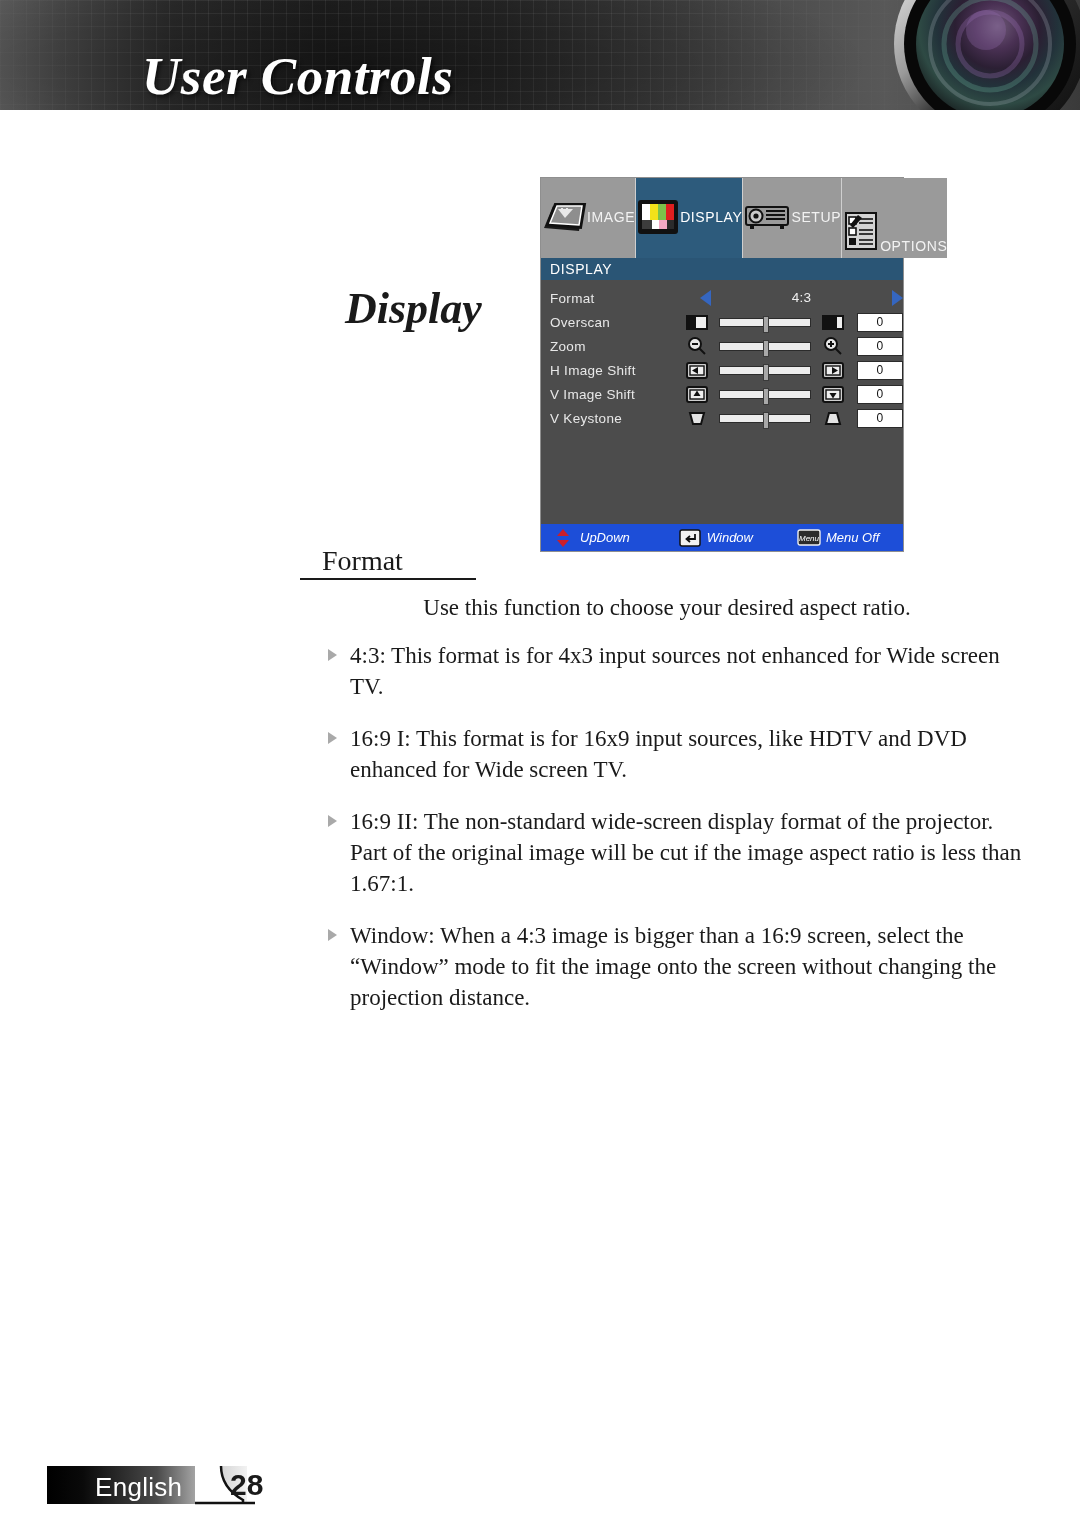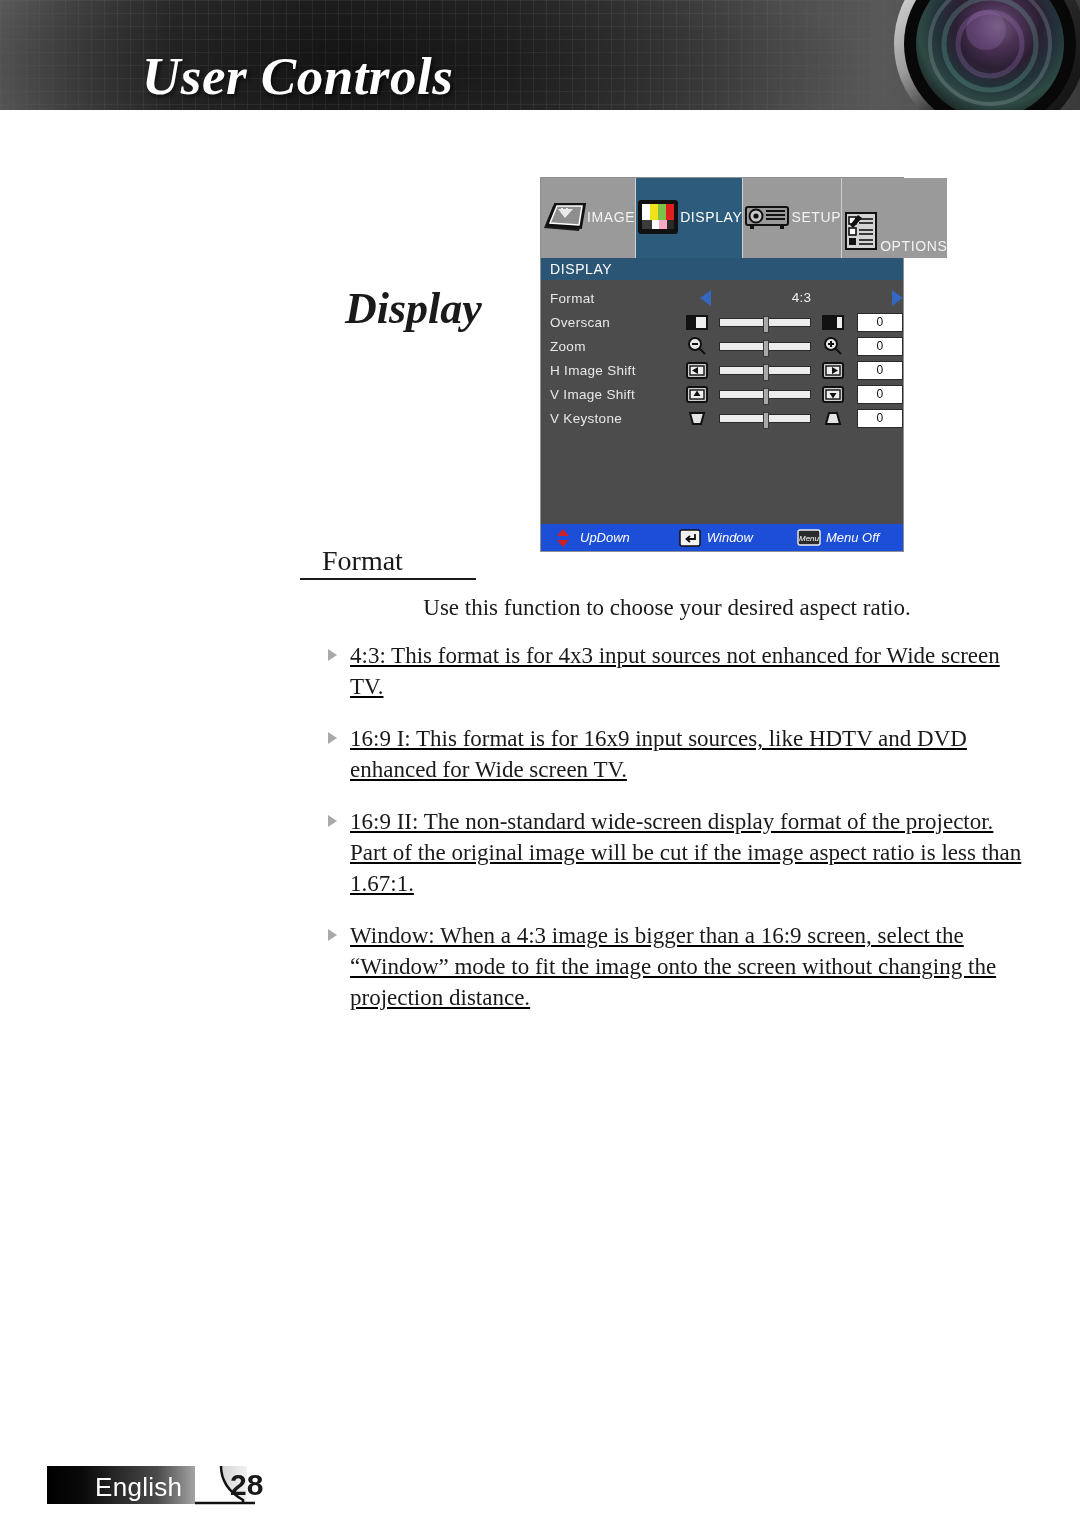--- a/index.html
+++ b/index.html
@@ -124,21 +124,21 @@
   }
   #format-head .txt{margin-left:22px;}
   #format-head .rule{
     margin-top:1px;border-bottom:2px solid #1a1a1a;width:176px;
   }
   #intro{
     position:absolute;left:322px;top:592px;width:690px;
     font-size:23px;color:#1a1a1a;line-height:31px;text-align:center;
   }
   #bullets{
-    position:absolute;left:322px;top:640px;width:700px;text-decoration:underline;
+    position:absolute;left:322px;top:640px;width:700px;
   }
   .bullet{
     position:relative;padding-left:28px;margin-bottom:21px;
     font-size:23px;line-height:31px;color:#1a1a1a;
   }
   .bullet .tri{
     position:absolute;left:6px;top:9px;width:0;height:0;
     border-top:6px solid transparent;border-bottom:6px solid transparent;
     border-left:9px solid #a9a9a9;
   }

